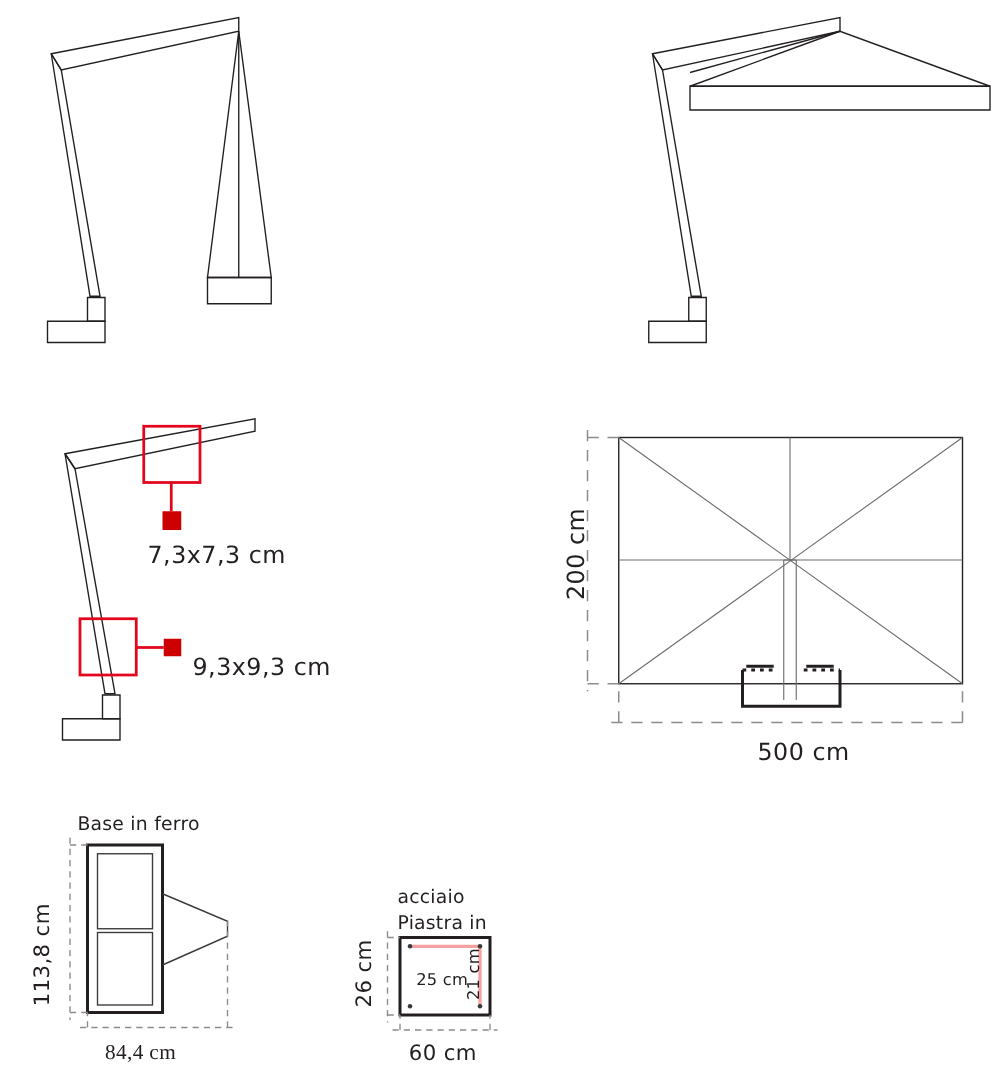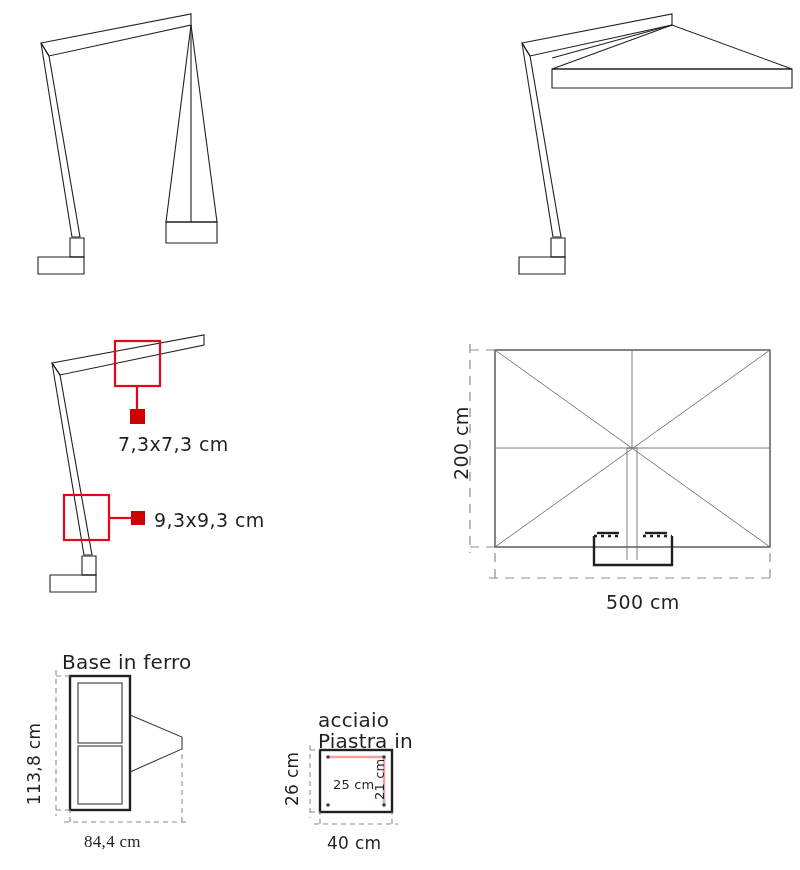--- a/index.html
+++ b/index.html
@@ -31,21 +31,21 @@
   .lbl {
     position: absolute;
     white-space: nowrap;
     font-family: "DejaVu Sans", "Liberation Sans", sans-serif;
     color: #231f20;
     line-height: 1;
   }
   .lbl-dim-lg { font-size: 19px; letter-spacing: 0.4px; }
   .lbl-dim-md { font-size: 17px; letter-spacing: 0.3px; }
   .lbl-dim-sm { font-size: 13px; letter-spacing: 0.2px; }
-  .lbl-title  { font-size: 20px; letter-spacing: 0.2px; text-align: right; }
+  .lbl-title  { font-size: 15px; letter-spacing: 0.2px; text-align: right; }
   .rot90ccw {
     transform: rotate(-90deg);
     transform-origin: left top;
   }
 </style>
 </head>
 <body>
 
 <div id="sheet">
 
@@ -193,37 +193,37 @@
       <path class="dim-s" d="M 310,812 L 320,812"></path>
       <path class="dim-s" d="M 314,824 L 398,824"></path>
       <path class="dim-s" d="M 320,824 L 320,812"></path>
       <path class="dim-s" d="M 392,824 L 392,812"></path>
     </g>
 
   </svg>
 
   <div class="lbl lbl-dim-lg" style="left:118px; top:435px;">7,3x7,3 cm</div>
 
-  <div class="lbl lbl-dim-lg" style="left:154px; top:511px;">9,3x9,3 cm</div>
+  <div class="lbl lbl-dim-lg" style="left:154px; top:525px;">9,3x9,3 cm</div>
 
   <div class="lbl lbl-dim-lg rot90ccw" style="left:452px; top:480px;">200 cm</div>
 
   <div class="lbl lbl-dim-lg" style="left:606px; top:593px;">500 cm</div>
 
   <div class="lbl lbl-title" style="left:62px; top:652px;">Base in ferro</div>
 
   <div class="lbl lbl-dim-md rot90ccw" style="left:26px; top:805px;">113,8 cm</div>
 
   <div class="lbl lbl-dim-md" style="left:84px; top:833px;font-family:Liberation Serif, serif;">84,4 cm</div>
 
   <div class="lbl lbl-title" style="left:318px; top:711px;margin-top:20px;">Piastra in</div>
 
   <div class="lbl lbl-title" style="left:318px; top:710px;">acciaio</div>
 
   <div class="lbl lbl-dim-md rot90ccw" style="left:284px; top:806px;">26 cm</div>
 
-  <div class="lbl lbl-dim-md" style="left:327px; top:835px;">40 cm</div>
+  <div class="lbl lbl-dim-md" style="left:327px; top:835px;">60 cm</div>
 
   <div class="lbl lbl-dim-sm" style="left:333px; top:763px;margin-top:15px;">25 cm</div>
 
   <div class="lbl lbl-dim-sm rot90ccw" style="left:373px; top:800px;">21 cm</div>
 
 </div>
 
 </body></html>

